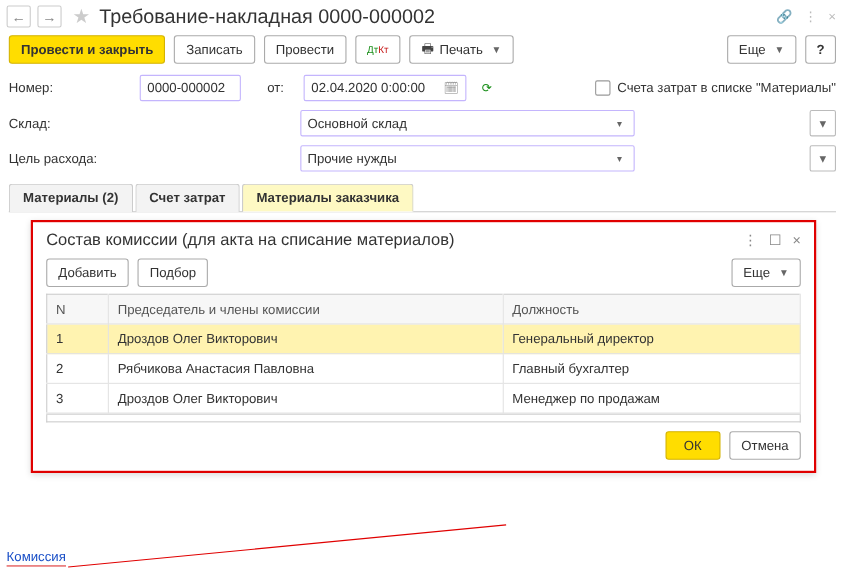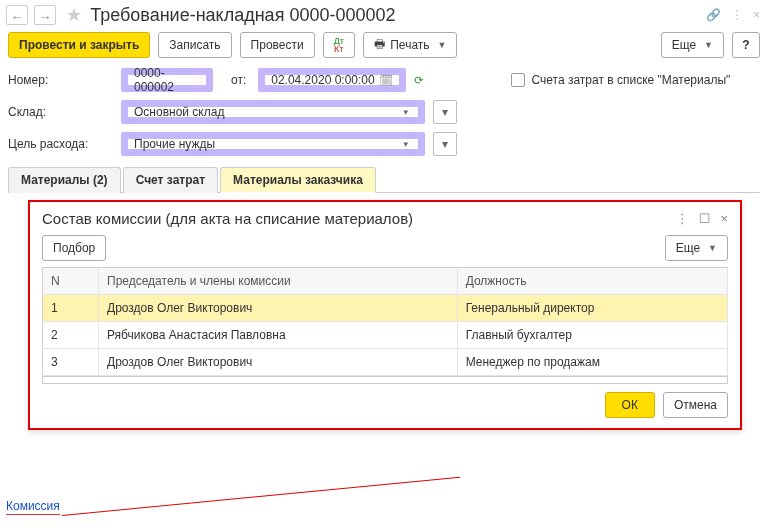--- a/index.html
+++ b/index.html
@@ -65,24 +65,25 @@
   }
   .chev { font-size: 9px; color: #666; margin-left: 3px; }
   .spacer { flex: 1; }
   .btn-help { width: 28px; justify-content: center; font-weight: bold; }
 
   .form-row {
     display: flex;
     align-items: center;
     padding: 4px 8px;
     gap: 8px;
+    justify-content: space-between;
   }
   .form-label { width: 105px; color: #333; }
   .input {
-    border: 7px solid #c4b5fd;
+    border: 1px solid #c4b5fd;
     background: #fff;
     padding: 3px 6px;
     height: 24px;
     border-radius: 2px;
     font-size: 12px;
     display: flex;
     align-items: center;
   }
   .input-num { width: 92px; }
   .from-label { margin: 0 4px 0 10px; }
@@ -194,21 +195,21 @@
   }
   .red-line {
     position: absolute;
     left: 62px; bottom: 12px;
     width: 400px;
     height: 1px;
     border-top: 1px solid #e00000;
     transform-origin: left bottom;
     transform: rotate(-5.5deg);
   }
-  .dt-kt { font-size:9px; line-height:8px; display:inline-flex; flex-direction:column; }
+  .dt-kt { font-size:9px; line-height:8px; display:inline-flex; flex-direction:row; }
   .dt-kt .d { color:#1a8f1a; }
   .dt-kt .k { color:#c71a1a; }
   .print-icn { color:#444; }
   .green-arrow { color:#1a8f1a; font-size:11px; }
 </style>
 </head>
 <body>
 
 <div class="watermark">БухЭксперт</div>
 <div class="wm8">8</div>
@@ -291,20 +292,21 @@
 <div class="dialog">
   <div class="dlg-header">
     <div class="dlg-title">Состав комиссии (для акта на списание материалов)</div>
     <div class="dlg-ctrls">
       <span>⋮</span>
       <span>☐</span>
       <span>×</span>
     </div>
   </div>
   <div class="dlg-toolbar">
+    <button class="btn">Добавить</button>
     <button class="btn">Подбор</button>
     <div class="spacer"></div>
     <button class="btn">
       <span>Еще</span>
       <span class="chev">▼</span>
     </button>
   </div>
 
   <div class="table-wrap">
     <table class="table">

